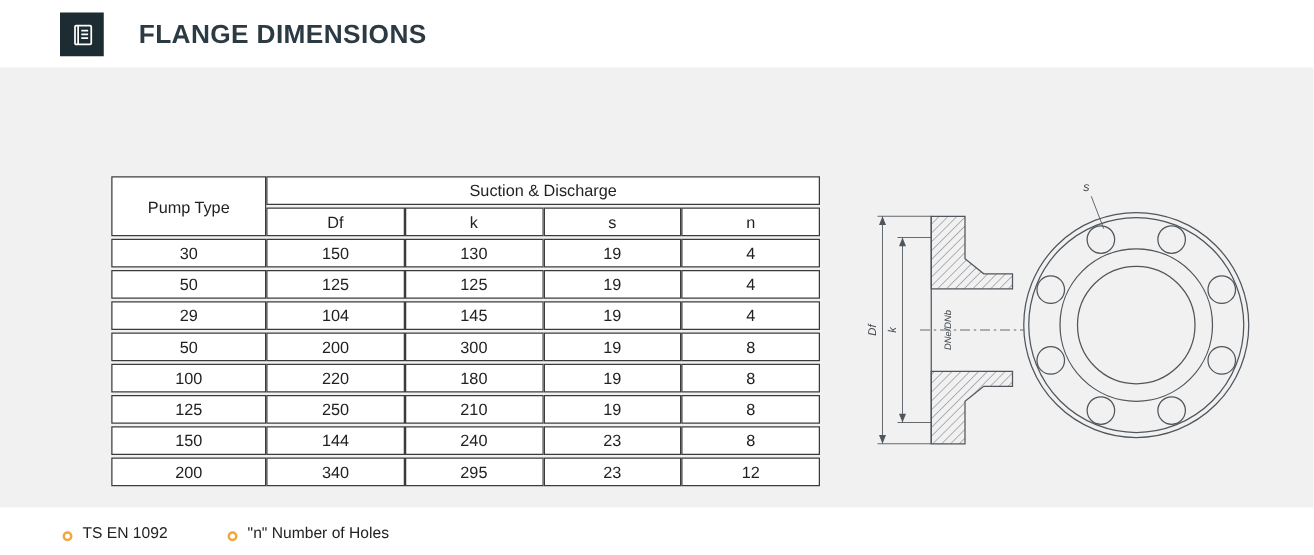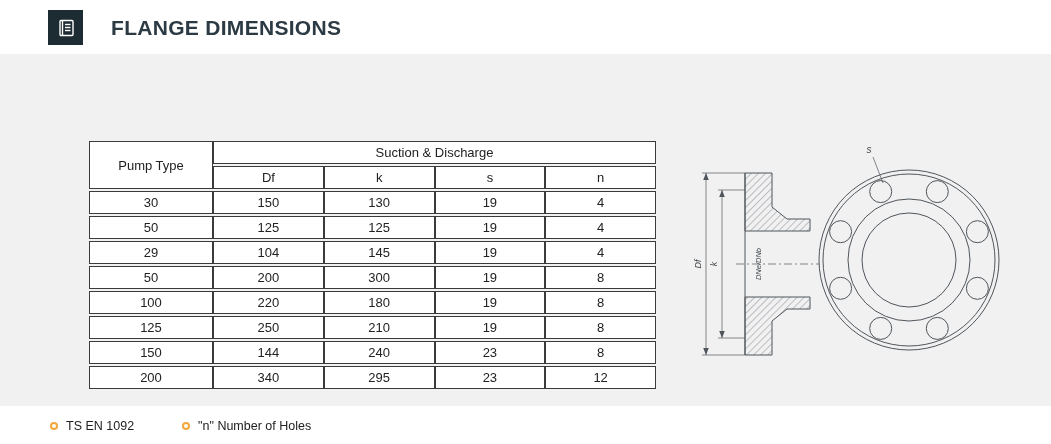--- a/index.html
+++ b/index.html
@@ -77,21 +77,21 @@
   .footnotes {
     position: absolute;
     left: 50px; bottom: 11px;
     display: flex;
     align-items: center;
     gap: 48px;
     z-index: 2;
   }
   .footnote {
     display: flex;
-    align-items: center;
+    align-items: flex-end;
     gap: 8px;
   }
   .footnote .bullet {
     width: 8px; height: 8px;
     border: 2px solid #f2a63b;
     border-radius: 50%;
     background: transparent;
     flex: 0 0 auto;
   }
   .footnote .note-text {

